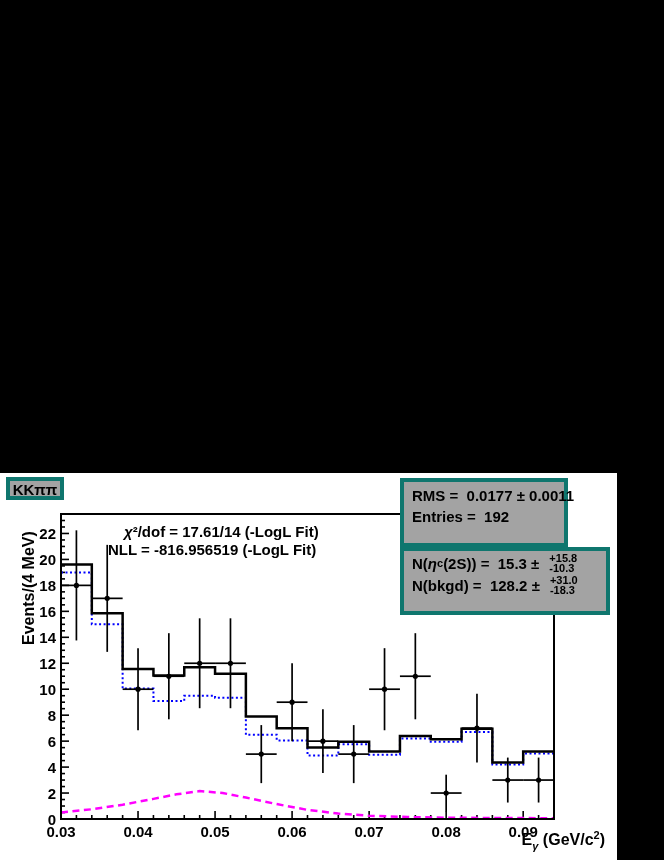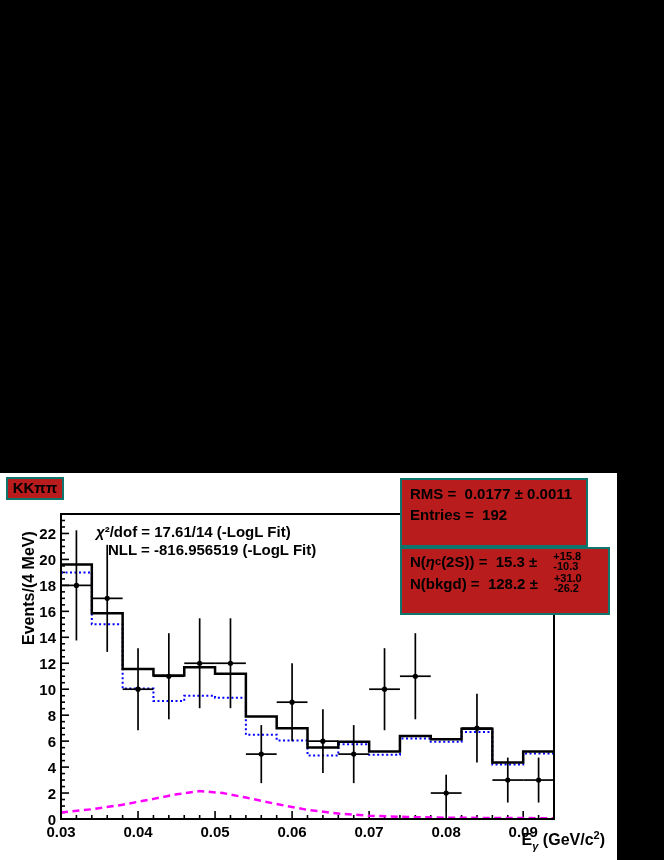--- a/index.html
+++ b/index.html
@@ -7,38 +7,38 @@
     width:664px;height:860px;position:relative;overflow:hidden;
     background:#000000;
     font-family:"Liberation Sans",sans-serif;font-weight:bold;color:#000;
   }
   #canvas{
     position:absolute;left:0;top:473px;width:617px;height:387px;background:#ffffff;
   }
   #plot-svg{position:absolute;left:0;top:0;}
   #plot-svg text{font-family:"Liberation Sans",sans-serif;font-weight:bold;font-size:15px;fill:#000;}
   .pave{
-    position:absolute;background:#b91c1c;border:2px solid #0f766e;box-sizing:border-box;
+    position:absolute;background:#a3a3a3;border:4px solid #0f766e;box-sizing:border-box;
   }
   #title-pave{
     left:6px;top:4px;width:58px;height:23px;text-align:center;
     font-size:15px;line-height:18px;
   }
-  #stats-box-1{left:400px;top:5px;width:188px;height:69px;padding:3px 8px 0 8px;}
+  #stats-box-1{left:400px;top:5px;width:168px;height:69px;padding:3px 8px 0 8px;}
   #stats-box-2{left:400px;top:74px;width:210px;height:68px;padding:1px 0 0 8px;}
   .srow{font-size:15px;height:21px;display:flex;align-items:center;white-space:pre;}
   .srow2{font-size:15px;height:22px;display:flex;align-items:center;white-space:pre;}
   .stack{
     display:inline-flex;flex-direction:column;justify-content:center;
-    font-size:11px;line-height:10px;margin-left:16px;text-align:left;
+    font-size:11px;line-height:10px;margin-left:10px;text-align:left;
   }
   .sym{font-style:italic;}
   sub.small{font-size:11px;}
   .fit-line{position:absolute;font-size:15px;white-space:pre;}
-  #fit-line-1{left:96px;top:50px;}
+  #fit-line-1{left:124px;top:50px;}
   #fit-line-2{left:108px;top:68px;}
   #y-axis-title{
     position:absolute;left:20px;top:172px;font-size:16px;white-space:nowrap;
     transform:rotate(-90deg);transform-origin:0 0;
   }
   #x-axis-title{position:absolute;right:12px;top:356px;font-size:16px;white-space:pre;}
   #x-axis-title sup{font-size:11px;}
   #x-axis-title sub{font-size:11px;font-style:italic;}
 </style>
 </head>
@@ -208,16 +208,16 @@
 
   <div class="pave" id="title-pave">KKππ</div>
 
   <div class="pave" id="stats-box-1">
     <div class="srow">RMS =  0.0177 ± 0.0011</div>
     <div class="srow">Entries =  192</div>
   </div>
 
   <div class="pave" id="stats-box-2">
     <div class="srow2"><span>N(</span><span class="sym">η</span><sub class="small">c</sub><span>(2S)) =  </span><span>15.3</span><span> ±</span><span class="stack"><span>+15.8</span><span>-10.3</span></span></div>
-    <div class="srow2"><span>N(bkgd) =  </span><span>128.2</span><span> ±</span><span class="stack"><span>+31.0</span><span>-26.2</span></span></div>
+    <div class="srow2"><span>N(bkgd) =  </span><span>128.2</span><span> ±</span><span class="stack"><span>+31.0</span><span>-18.3</span></span></div>
   </div>
 
 </div>
 
 </body></html>

